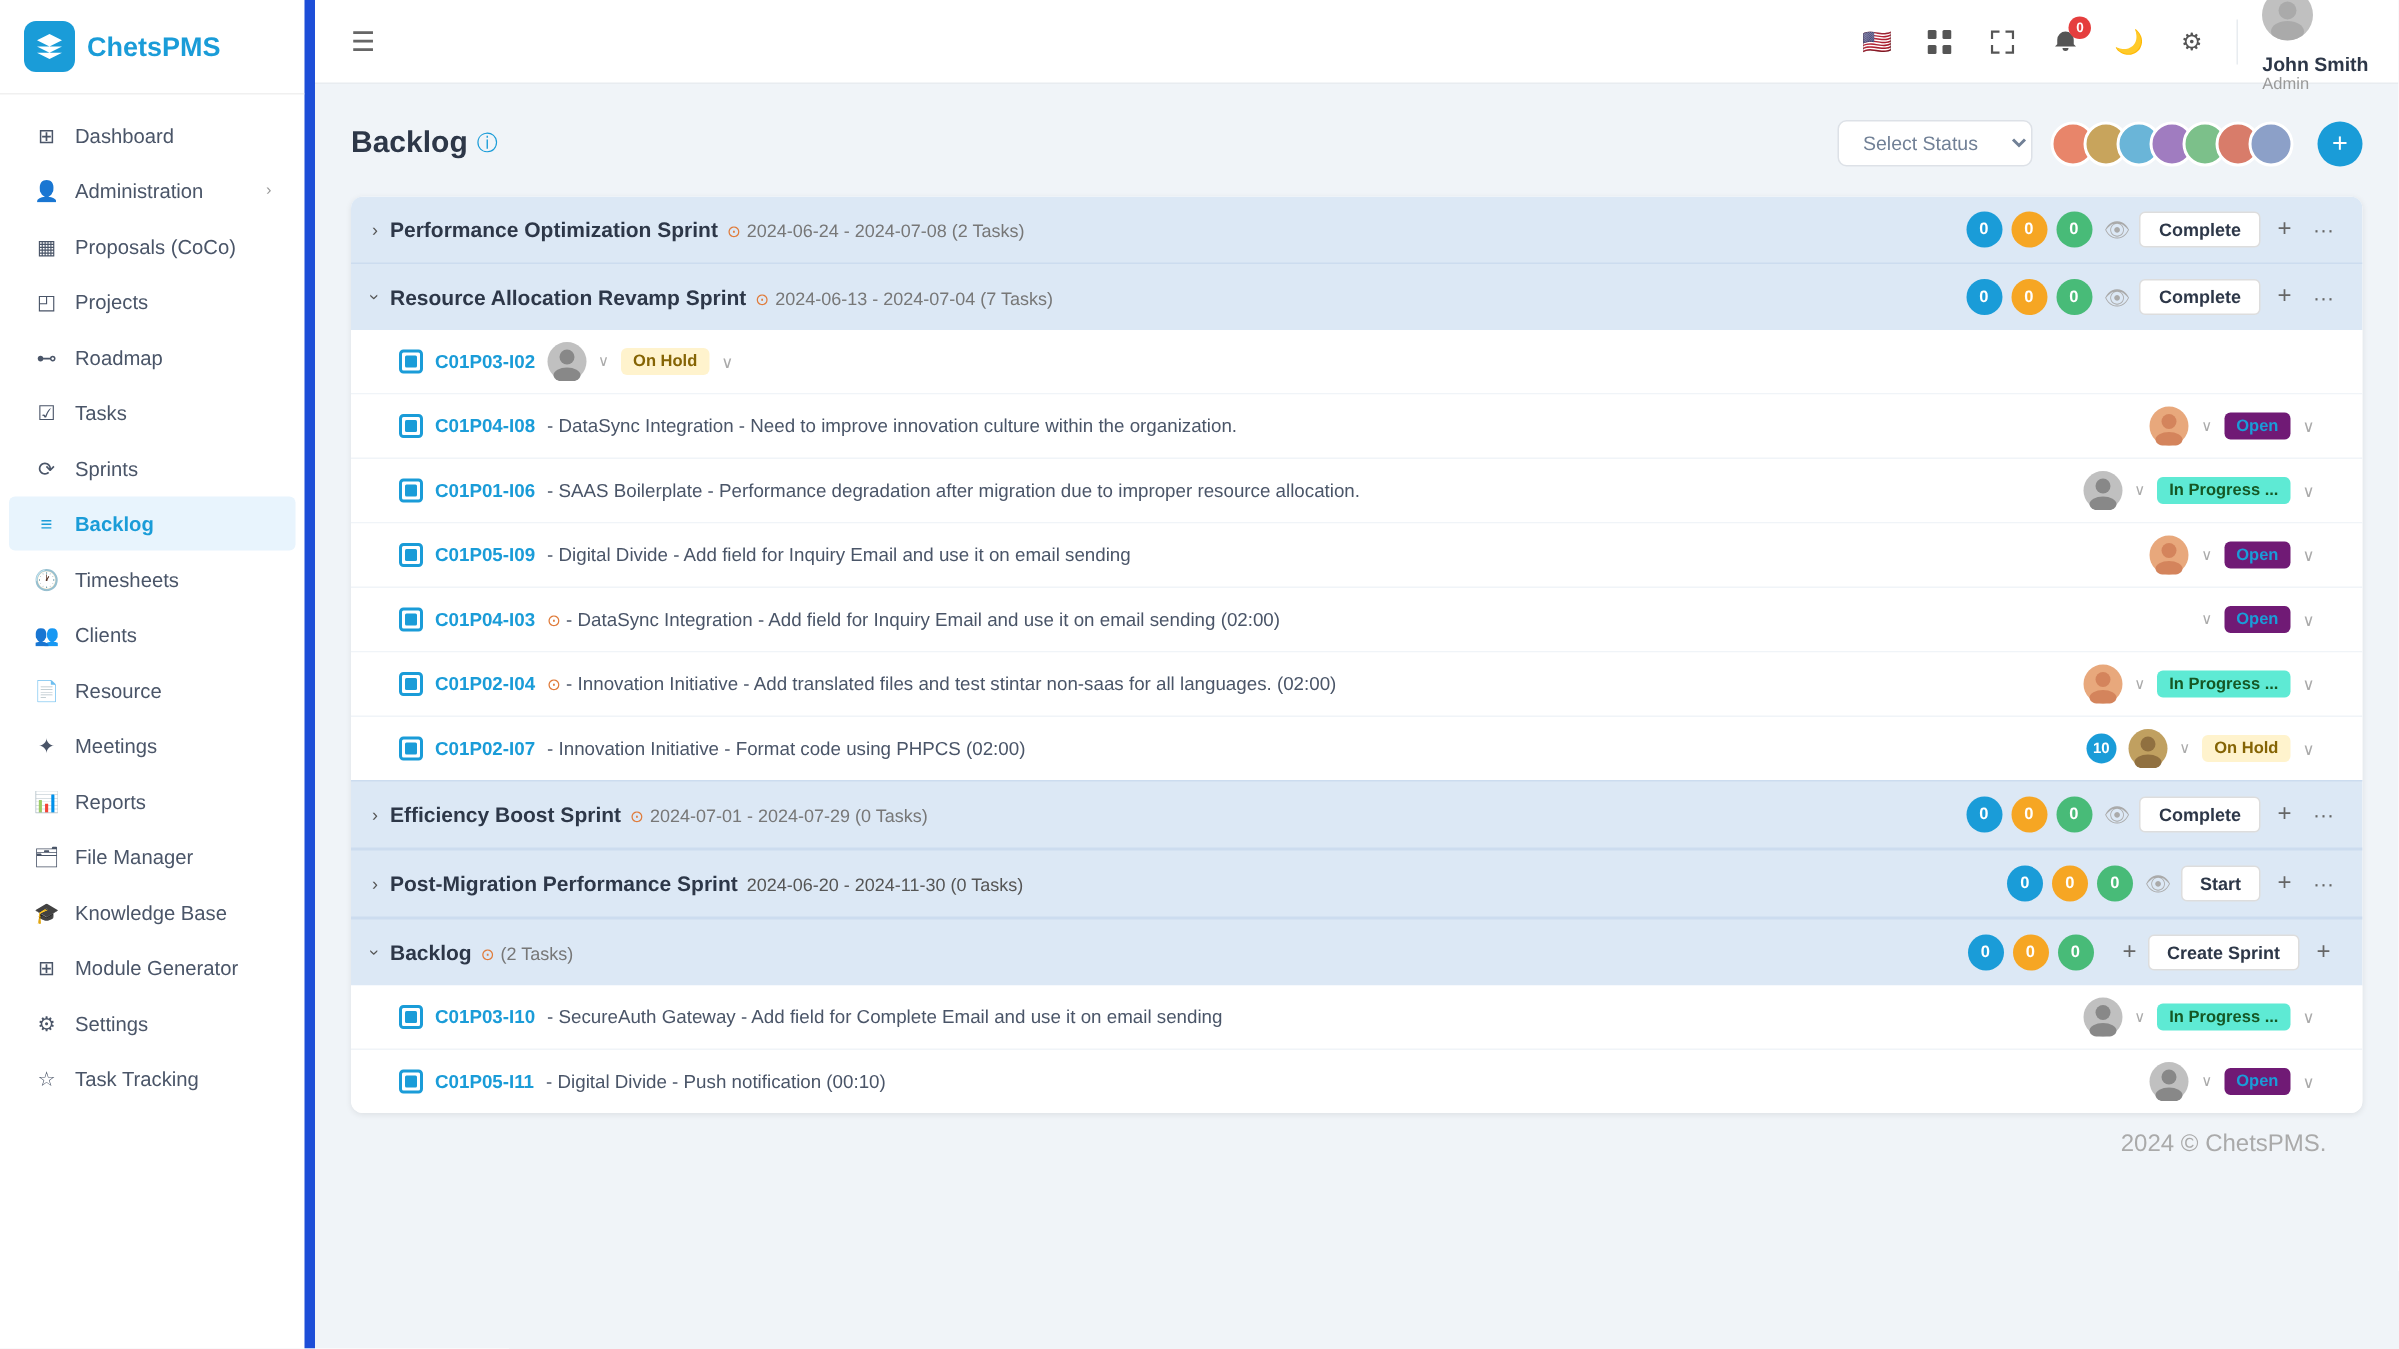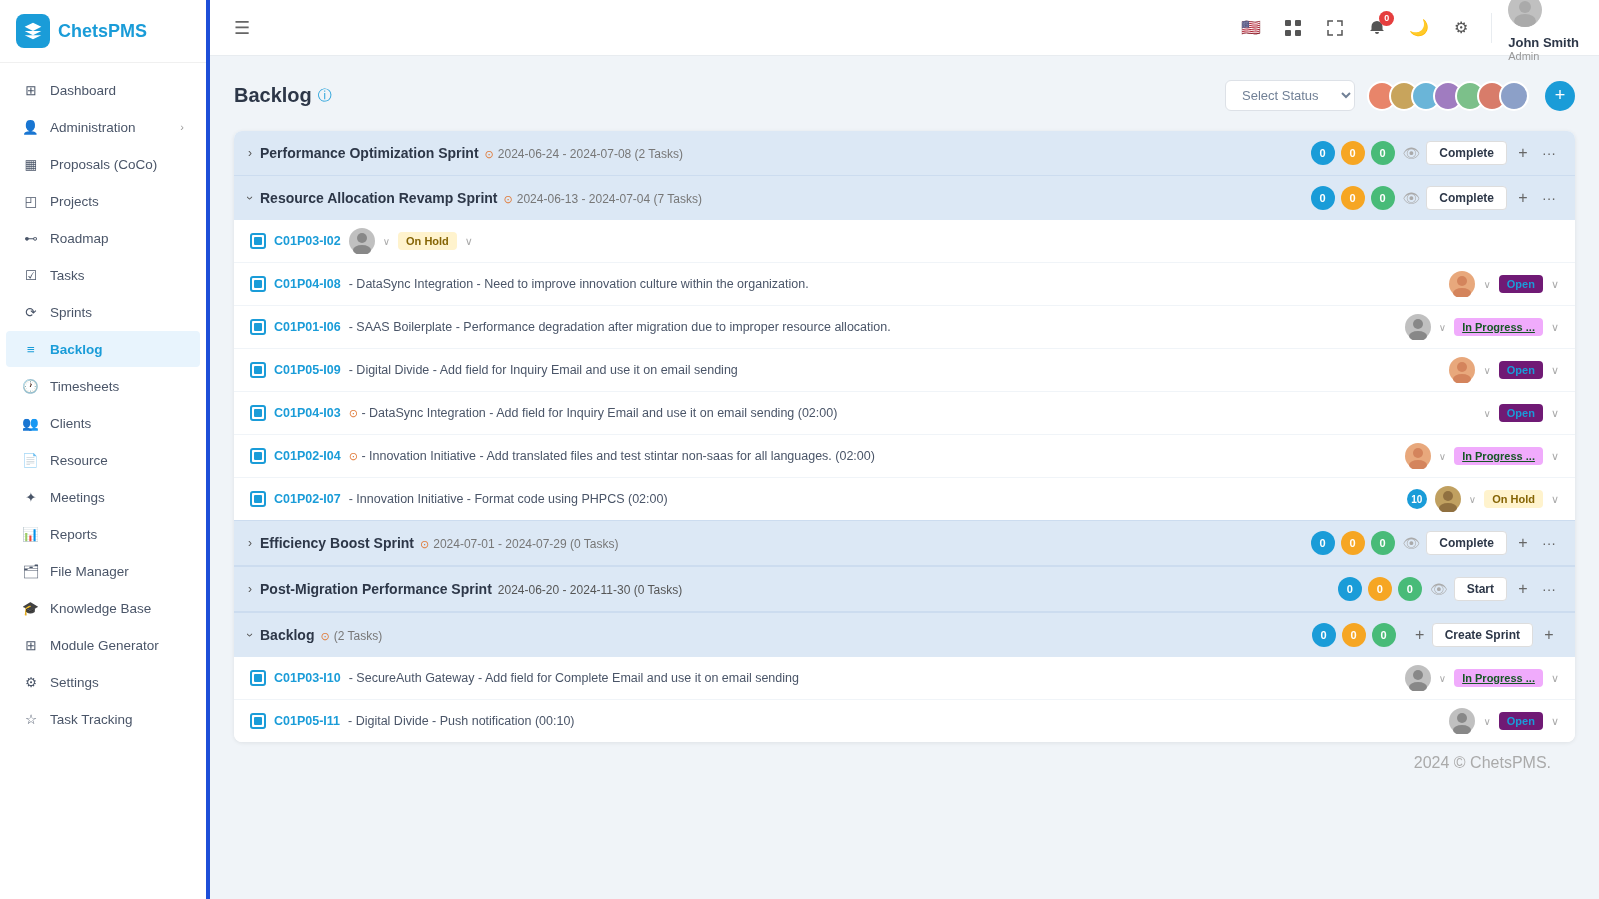--- a/index.html
+++ b/index.html
@@ -1,19 +1,19 @@
 <!DOCTYPE html>
 <html><head>
   <meta charset="utf-8">
   <style>
     * { box-sizing: border-box; margin: 0; padding: 0; }
     body { font-family: -apple-system, BlinkMacSystemFont, 'Segoe UI', sans-serif; background: #f0f4f8; display: flex; height: 100vh; overflow: hidden; }
 
     
-    .sidebar { width: 210px; background: #fff; border-right: 4px solid #1d4ed8; display: flex; flex-direction: column; height: 100vh; overflow-y: auto; flex-shrink: 0; justify-content: center; }
+    .sidebar { width: 210px; background: #fff; border-right: 7px solid #1d4ed8; display: flex; flex-direction: column; height: 100vh; overflow-y: auto; flex-shrink: 0; justify-content: center; }
     .sidebar-logo { padding: 14px 16px; display: flex; align-items: center; gap: 8px; border-bottom: 1px solid #f0f0f0; }
     .logo-icon { width: 34px; height: 34px; background: #1a9cd8; border-radius: 8px; display: flex; align-items: center; justify-content: center; }
     .logo-icon svg { width: 20px; height: 20px; fill: white; }
     .logo-text { font-size: 18px; font-weight: 700; color: #1a9cd8; }
     .sidebar-nav { padding: 8px 0; flex: 1; }
     .nav-item { display: flex; align-items: center; padding: 9px 16px; cursor: pointer; color: #4a5568; font-size: 13.5px; gap: 10px; border-radius: 4px; margin: 1px 6px; transition: background 0.15s; }
     .nav-item.active { color: #1a9cd8; background: #e8f4fd; font-weight: 600; }
     .nav-item .nav-icon { width: 18px; height: 18px; display: flex; align-items: center; justify-content: center; flex-shrink: 0; }
     .nav-item .nav-arrow { margin-left: auto; font-size: 11px; color: #999; }
 
@@ -60,32 +60,32 @@
     .badge-green { background: #48bb78; }
     .sprint-eye { color: #aaa; font-size: 14px; cursor: pointer; margin-right: 6px; }
     .sprint-btn { padding: 4px 12px; border-radius: 4px; font-size: 12px; font-weight: 600; cursor: pointer; border: 1px solid #ddd; background: white; color: #2d3748; }
     .sprint-btn.complete { background: white; color: #2d3748; }
     .sprint-btn.start { background: white; color: #2d3748; }
     .sprint-btn.create { background: white; color: #2d3748; }
     .sprint-add { width: 24px; height: 24px; display: flex; align-items: center; justify-content: center; color: #666; font-size: 16px; cursor: pointer; margin-left: 4px; }
     .sprint-more { width: 24px; height: 24px; display: flex; align-items: center; justify-content: center; color: #666; font-size: 14px; cursor: pointer; margin-left: 2px; }
 
     
-    .task-row { display: flex; align-items: center; padding: 8px 16px; border-bottom: 1px solid #f0f4f8; background: white; gap: 8px; }
+    .task-row { display: flex; align-items: center; padding: 8px 32px; border-bottom: 1px solid #f0f4f8; background: white; gap: 8px; }
     .task-row:last-child { border-bottom: none; }
     .task-check { width: 16px; height: 16px; border: 2px solid #1a9cd8; border-radius: 3px; flex-shrink: 0; display: flex; align-items: center; justify-content: center; }
     .task-check-inner { width: 8px; height: 8px; background: #1a9cd8; border-radius: 1px; }
     .task-id { font-size: 12.5px; color: #1a9cd8; font-weight: 600; flex-shrink: 0; }
     .task-name { font-size: 12.5px; color: #4a5568; flex: 1; white-space: nowrap; overflow: hidden; text-overflow: ellipsis; }
     .task-right { display: flex; align-items: center; gap: 8px; flex-shrink: 0; }
     .task-avatar { width: 26px; height: 26px; border-radius: 50%; background: #c0c0c0; display: flex; align-items: center; justify-content: center; font-size: 10px; color: white; }
     .status-badge { padding: 3px 8px; border-radius: 4px; font-size: 11px; font-weight: 600; white-space: nowrap; }
     .status-onhold { background: #fff3cd; color: #856404; }
     .status-open { background: #701a75; color: #1a9cd8; }
-    .status-inprogress { background: #f0abfc; color: #155724; text-decoration: underline; }
+    .status-inprogress { background: #5eead4; color: #155724; }
     .task-num-badge { width: 20px; height: 20px; border-radius: 50%; background: #1a9cd8; color: white; font-size: 10px; font-weight: 700; display: flex; align-items: center; justify-content: center; }
     .status-dropdown { color: #aaa; font-size: 11px; cursor: pointer; }
     .chevron-down { color: #aaa; font-size: 10px; cursor: pointer; }
 
     
     .backlog-row { background: #dce8f5; }
 
     .copyright { text-align: right; padding: 12px 24px; font-size: 16px; color: #aaa; }
   </style>
 </head>

